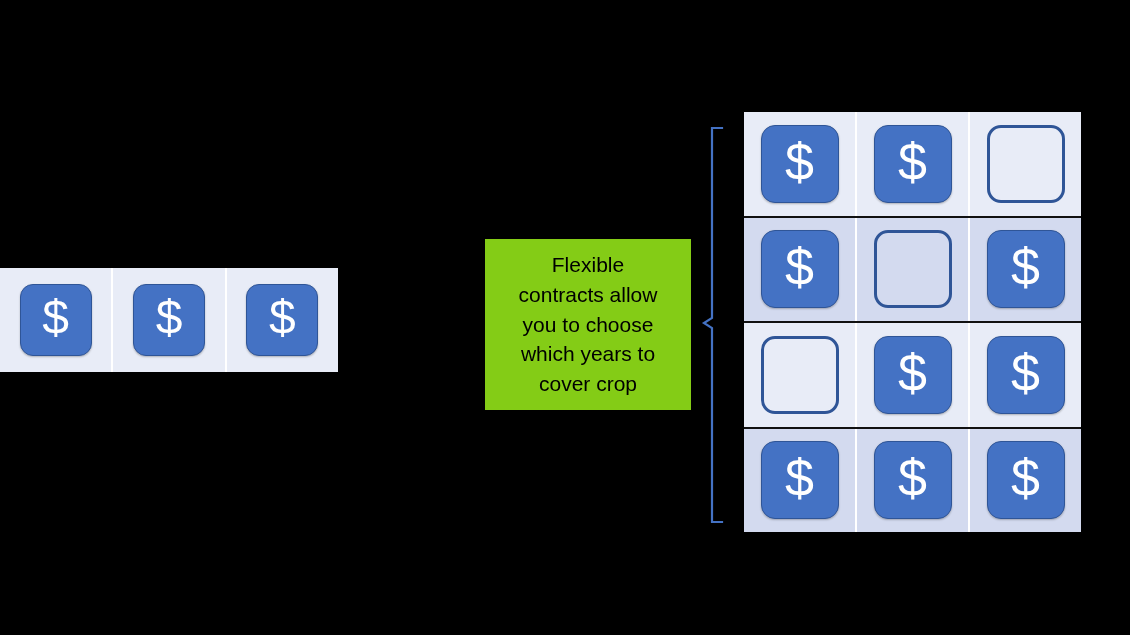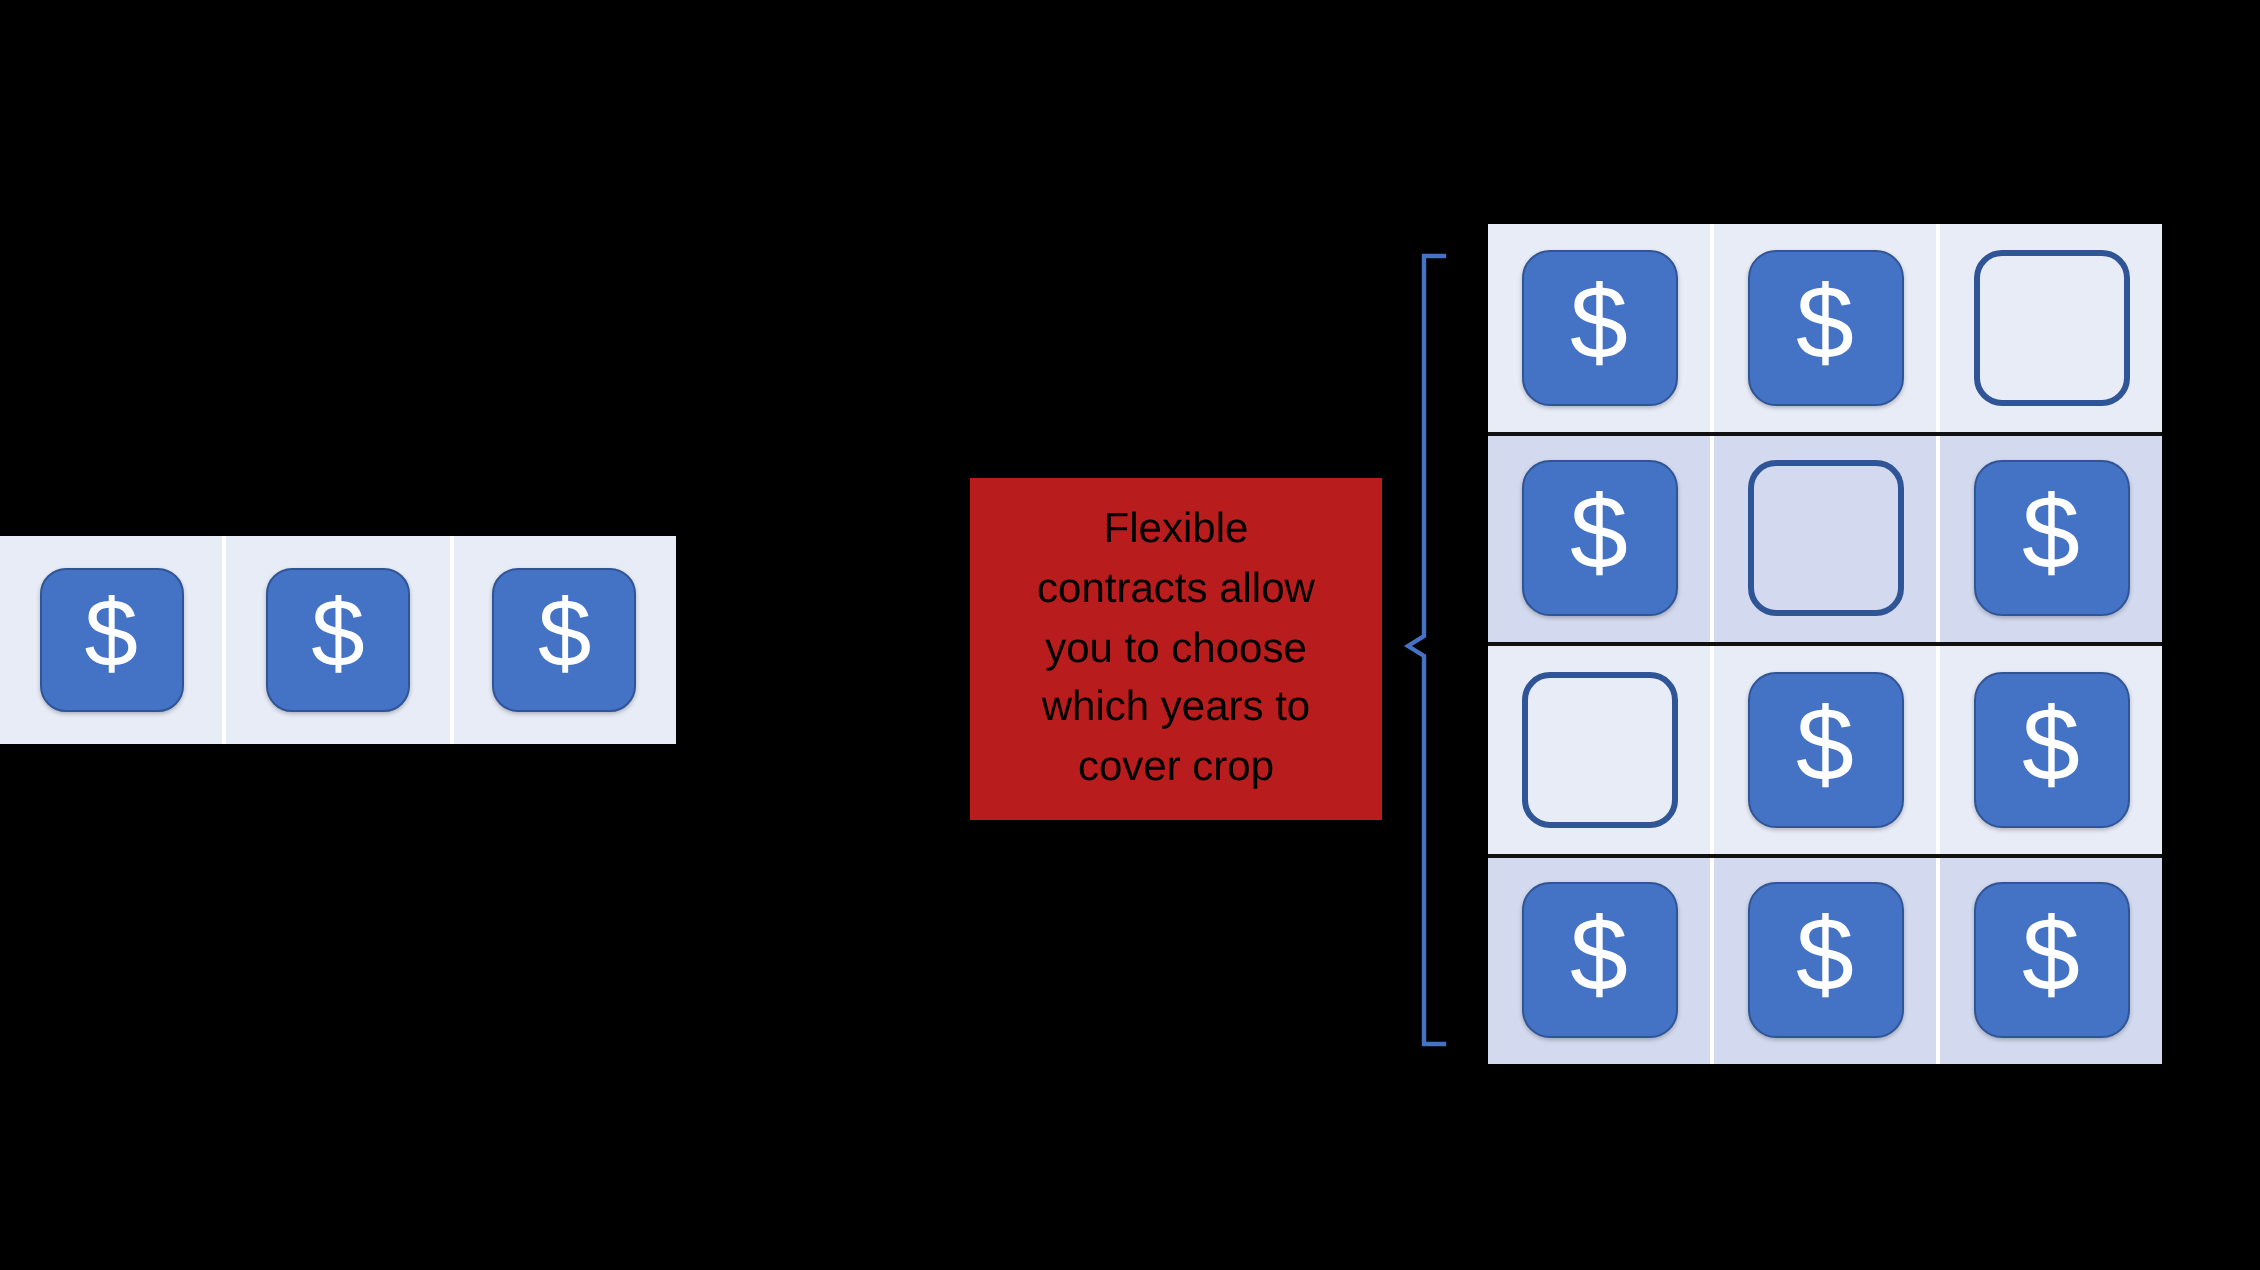--- a/index.html
+++ b/index.html
@@ -101,21 +101,21 @@
     height: 420px;
   }
 
   
   #callout {
     position: absolute;
     left: 485px;
     top: 239px;
     width: 206px;
     height: 171px;
-    background: #b91c1c;
+    background: #84cc16;
     box-sizing: border-box;
     display: flex;
     align-items: center;
     justify-content: center;
     padding: 4px 8px;
   }
   #callout .callout-text {
     font-family: "Liberation Sans", sans-serif;
     font-size: 21px;
     line-height: 1.42;

